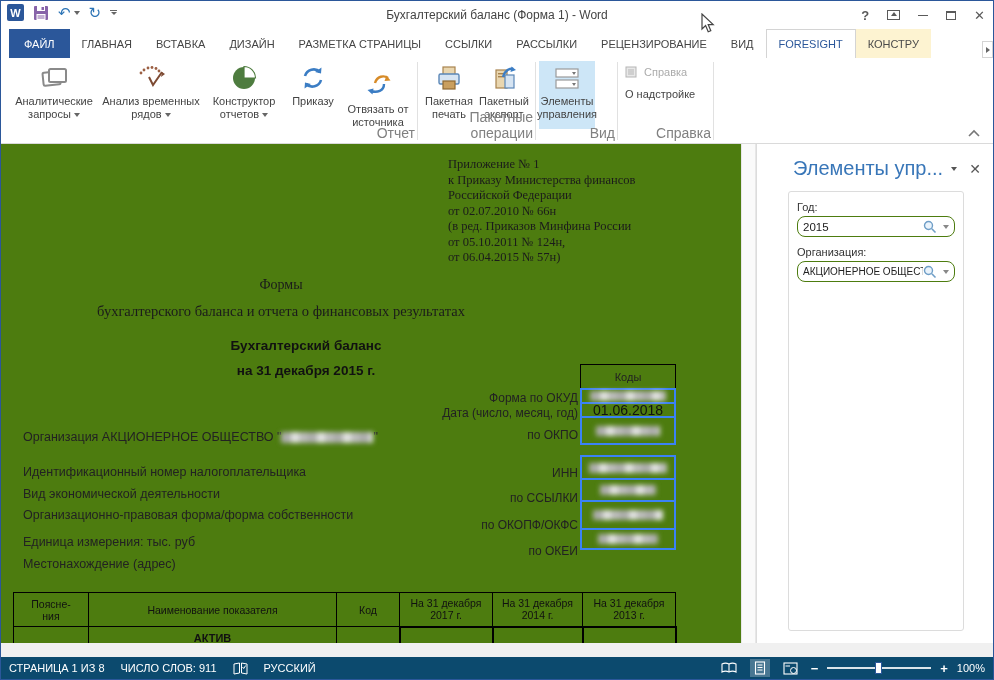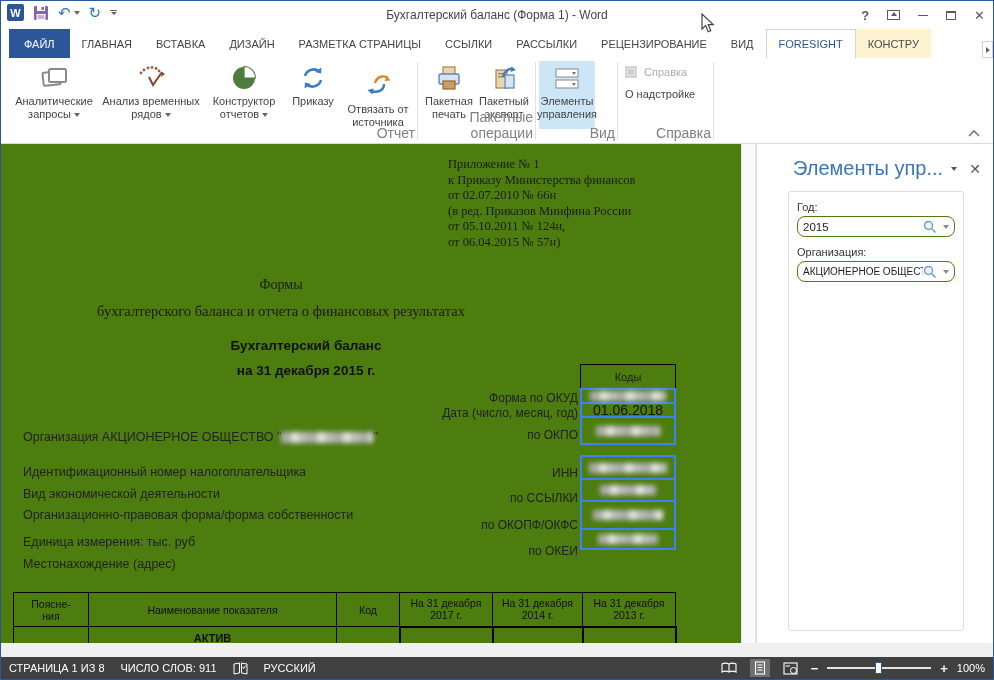--- a/index.html
+++ b/index.html
@@ -75,21 +75,21 @@
   .panel-title { flex:1; font-size:20px; color:#3876B8; white-space:nowrap; overflow:hidden; }
   .panel-close { font-size:14px; color:#555; margin-left:12px; }
   .panel-box { position:absolute; left:31px; top:47px; width:176px; height:440px; border:1px solid #dcdcdc; border-radius:3px; padding:9px 8px; }
   .fld-label { font-size:11px; color:#333; margin-bottom:3px; }
   .fld { height:21px; border:1px solid #4d7c0f; border-radius:8px; display:flex; align-items:center; padding:0 5px; margin-bottom:9px; }
   .fld .val { flex:1; font-size:11.5px; color:#222; white-space:nowrap; overflow:hidden; }
   .fld .val.small { font-size:10px; }
   .fld .caret-down { border-top-color:#888; margin-left:6px; }
 
   
-  .statusbar { position:absolute; left:0; bottom:0; right:0; height:22px; background:#404040; color:#fff; display:flex; align-items:center; padding:0 8px; font-size:11px; }
+  .statusbar { position:absolute; left:0; bottom:0; right:0; height:22px; background:#0c4a6e; color:#fff; display:flex; align-items:center; padding:0 8px; font-size:11px; }
   .sb-item { margin-right:16px; white-space:nowrap; }
   .sb-right { margin-left:auto; display:flex; align-items:center; gap:9px; }
   .viewbtn { padding:2px 4px; display:flex; align-items:center; }
   .viewbtn.active { background:rgba(255,255,255,0.25); }
   .zoom-track { position:relative; width:104px; height:2px; background:rgba(255,255,255,0.85); }
   .zoom-thumb { position:absolute; left:48px; top:-5px; width:7px; height:12px; background:#fff; border:1px solid #2B579A; }
   .zoom-sign { font-size:13px; font-weight:bold; }
   .cursor { position:absolute; left:700px; top:12px; z-index:50; pointer-events:none; }
 </style>
 </head>
@@ -291,20 +291,21 @@
     </svg>
   </div>
 
   <div class="workspace">
 
     <div class="page">
 
       <div class="annex">
         <div>Приложение № 1</div>
         <div>к Приказу Министерства финансов</div>
+        <div>Российской Федерации</div>
         <div>от 02.07.2010 № 66н</div>
         <div>(в ред. Приказов Минфина России</div>
         <div>от 05.10.2011 № 124н,</div>
         <div>от 06.04.2015 № 57н)</div>
       </div>
 
       <div class="c-serif" style="top:133px;font-size:14px;">Формы</div>
       <div class="c-serif" style="top:159px;font-size:14.5px;">бухгалтерского баланса и отчета о финансовых результатах</div>
       <div class="c-bold" style="top:194px;">Бухгалтерский баланс</div>
       <div class="c-bold" style="top:219px;">на 31 декабря 2015 г.</div>

